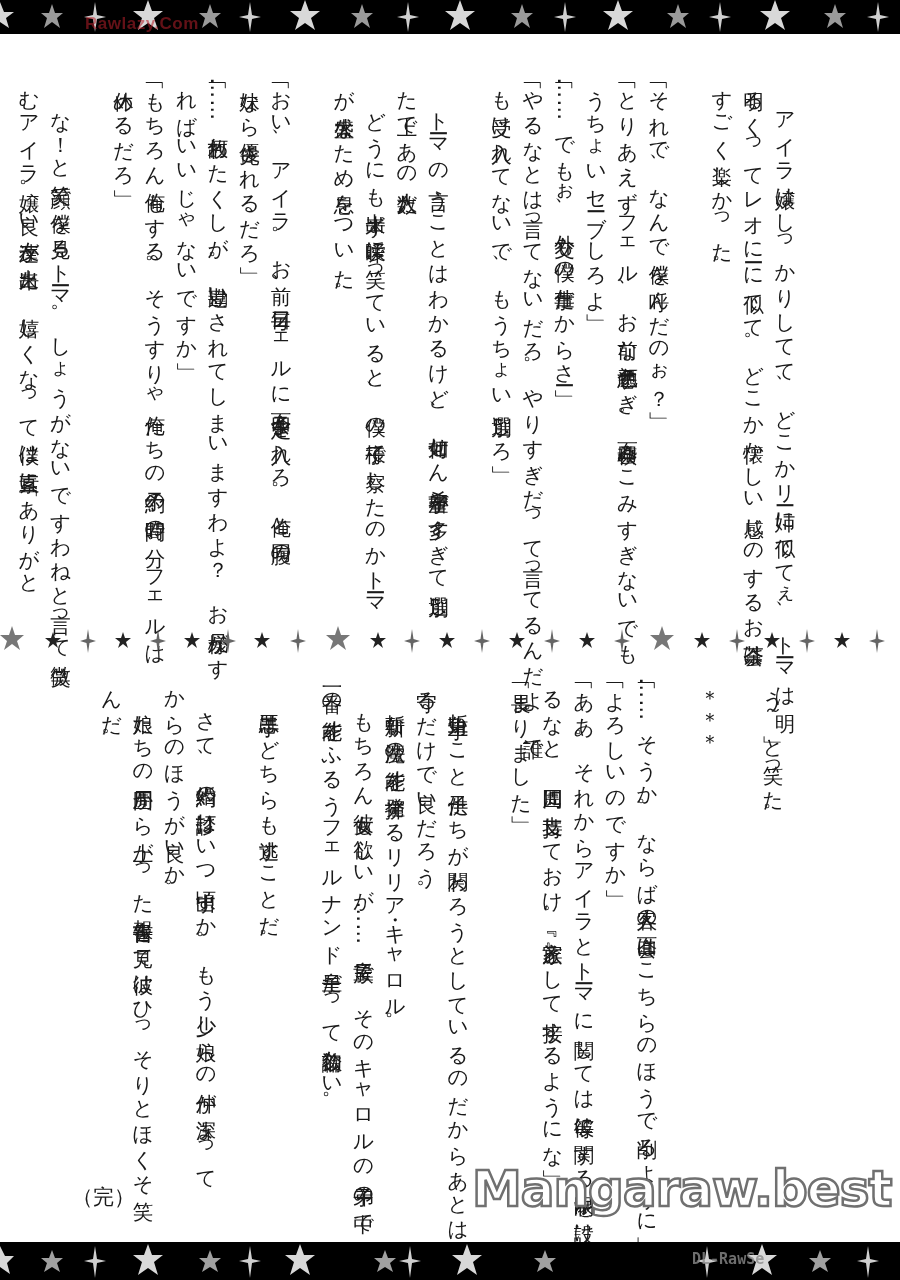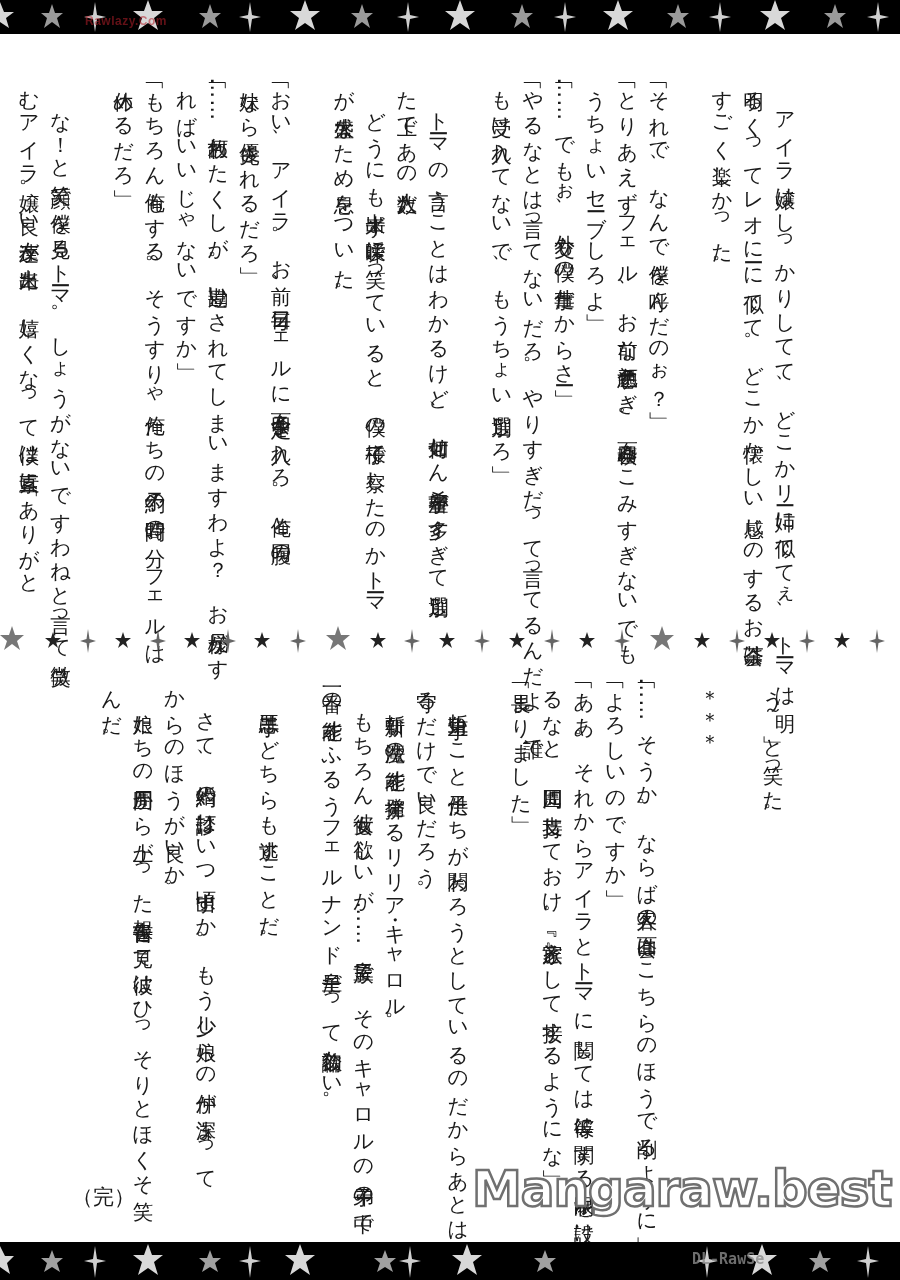--- a/index.html
+++ b/index.html
@@ -1,21 +1,21 @@
 <!DOCTYPE html>
 <html><head>
 <meta charset="utf-8">
 <style>
   html, body { margin: 0; padding: 0; background: #ffffff; }
   body { width: 900px; height: 1280px; position: relative; overflow: hidden; font-family: "DejaVu Sans", sans-serif; }
   .band { position: absolute; left: 0; width: 900px; background: #000; overflow: hidden; }
   .band.top { top: 0; height: 34px; }
   .band.bottom { top: 1242px; height: 38px; }
   .divider { position: absolute; top: 620px; left: 0; width: 900px; height: 40px; }
-  .wm-top { position: absolute; left: 85px; top: 14px; color: #b5202a; opacity: 0.55; font-family: "Liberation Sans", sans-serif; font-weight: bold; font-size: 12px; letter-spacing: 0.5px; }
+  .wm-top { position: absolute; left: 85px; top: 14px; color: #b5202a; opacity: 0.55; font-family: "Liberation Sans", sans-serif; font-weight: bold; font-size: 17px; letter-spacing: 0.5px; }
   .wm-bottom { position: absolute; left: 692px; top: 1250px; color: #8a8a8a; font-family: "DejaVu Sans Mono", monospace; font-weight: bold; font-size: 15px; letter-spacing: 0px; opacity: 0.8; }
   .wm-main { position: absolute; left: 472px; top: 1164px; font-family: "DejaVu Sans", sans-serif; font-weight: bold; font-size: 50px; color: #ffffff; -webkit-text-stroke: 2.5px #707070; letter-spacing: -1px; line-height: 1; }
   .block { position: absolute; writing-mode: vertical-rl; font-family: "DejaVu Sans", sans-serif; font-size: 20.5px; line-height: 31.5px; color: #1a1a1a; letter-spacing: 1.5px; }
   .block p { margin: 0; white-space: nowrap; }
   .block.upper { top: 76px; right: 100px; height: 540px; }
   .block.lower { top: 676px; right: 112px; height: 540px; }
   .kan { position: absolute; left: 72px; top: 1183px; font-family: "DejaVu Sans", sans-serif; font-size: 21px; color: #1a1a1a; }
 </style>
 </head>
 <body>

